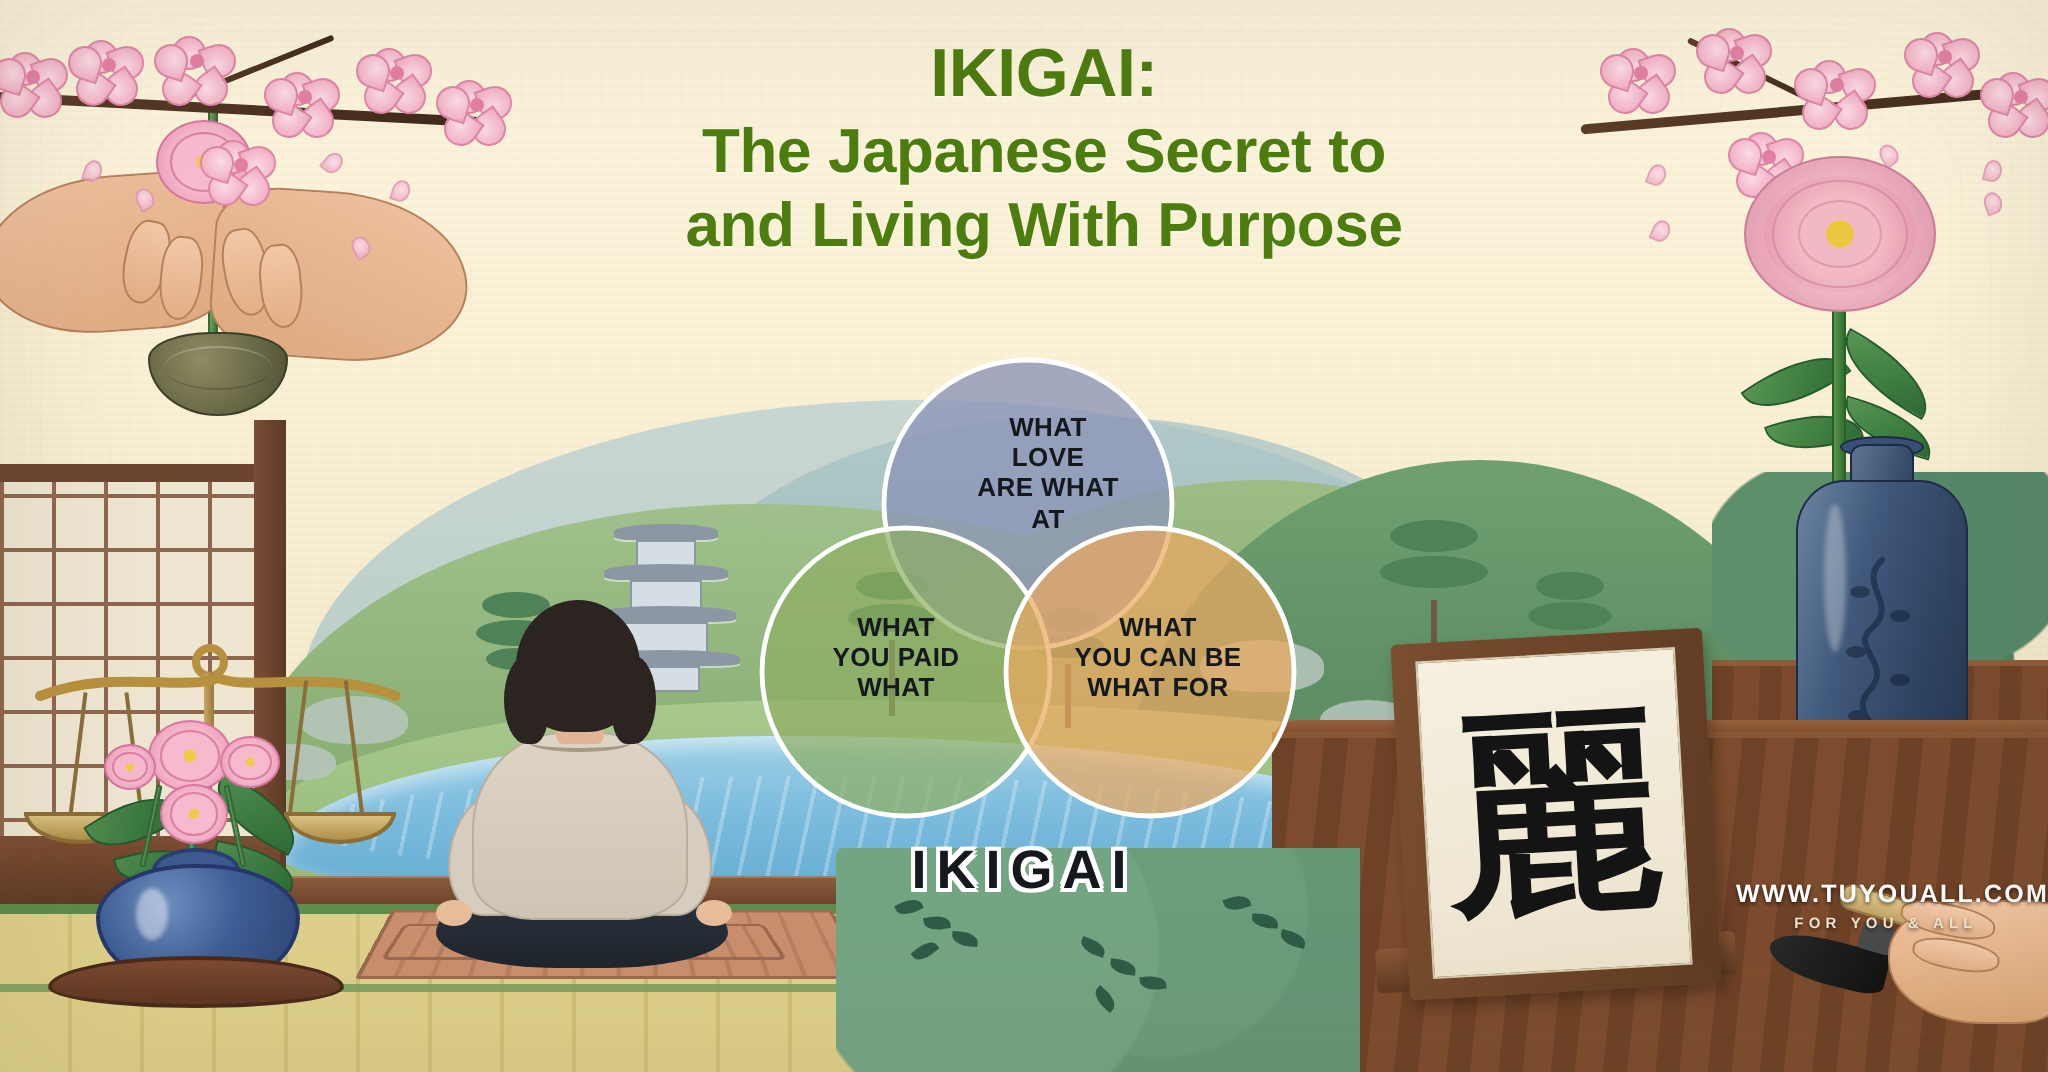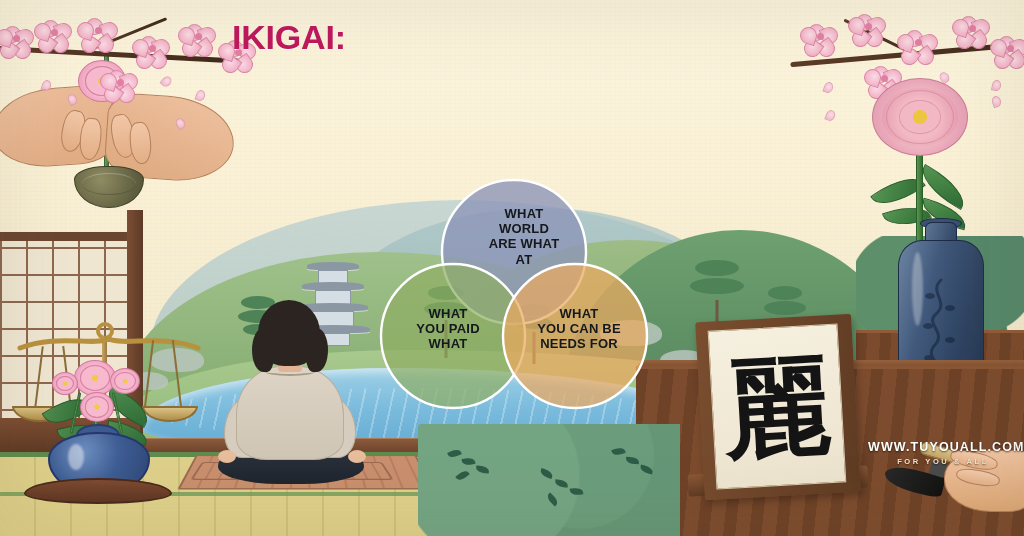--- a/index.html
+++ b/index.html
@@ -458,21 +458,22 @@
     border-radius:44% 20% 28% 52%;
   }
   .hand-brush-finger {
     position:absolute; background:linear-gradient(180deg,#f3cbab,#e3b189);
     border:1.2px solid #b5805c; border-radius:44%;
   }
 
   
   .title-block {
     position:absolute; left:232px; top:18px; width:580px;
-    color:#be185d;
+    text-align:center;
+    color:#4d7c0f;
     font-weight:700;
     letter-spacing:-.2px;
     text-shadow:0 1px 0 rgba(255,255,255,.55);
   }
   .title-line1 { font-size:34px; line-height:1.14; }
   .title-line2 { font-size:31px; line-height:1.2; }
   .title-line3 { font-size:31px; line-height:1.2; }
   .title-line4 { font-size:31px; line-height:1.2; }
 
   
@@ -855,49 +856,52 @@
     <span style="left:6px; top:26px;transform:rotate(42deg);"></span>
   </div>
   <div class="leaf-sprig" style="left:612px; top:448px;">
     <span style="left:0;  top:0;  transform:rotate(-18deg);"></span>
     <span style="left:14px;top:9px;transform:rotate(2deg);"></span>
     <span style="left:28px;top:18px;transform:rotate(14deg);"></span>
   </div>
 
   <div class="title-block">
     <div class="title-line1">IKIGAI:</div>
+    <div class="title-line2">The Japanese Secret to</div>
+    <div class="title-line4">and Living With Purpose</div>
   </div>
 
   <div class="venn">
     <svg viewBox="0 0 272 240" preserveAspectRatio="none">
       <circle cx="136" cy="74" r="72" fill="#8d96b8" fill-opacity="0.80" stroke="#ffffff" stroke-width="2.4"></circle>
       <circle cx="75" cy="158" r="72" fill="#8fae62" fill-opacity="0.70" stroke="#ffffff" stroke-width="2.4"></circle>
       <circle cx="197" cy="158" r="72" fill="#eca95f" fill-opacity="0.72" stroke="#ffffff" stroke-width="2.4"></circle>
     </svg>
 
     <div class="venn-label lbl-top">
       <div>WHAT</div>
-      <div>WORLD</div>
+      <div>LOVE</div>
       <div>ARE WHAT</div>
       <div>AT</div>
     </div>
 
     <div class="venn-label lbl-left">
       <div>WHAT</div>
       <div>YOU PAID</div>
       <div>WHAT</div>
     </div>
 
     <div class="venn-label lbl-right">
       <div>WHAT</div>
       <div>YOU CAN BE</div>
-      <div>NEEDS FOR</div>
-    </div>
-  </div>
-
+      <div>WHAT FOR</div>
+    </div>
+  </div>
+
+  <div class="ikigai-word">IKIGAI</div>
 
   <div class="watermark">
     <div class="wm-domain">WWW.TUYOUALL.COM</div>
     <div class="wm-tagline">FOR YOU &amp; ALL</div>
   </div>
 
   <div class="vignette"></div>
 </div>
 
 </body></html>

